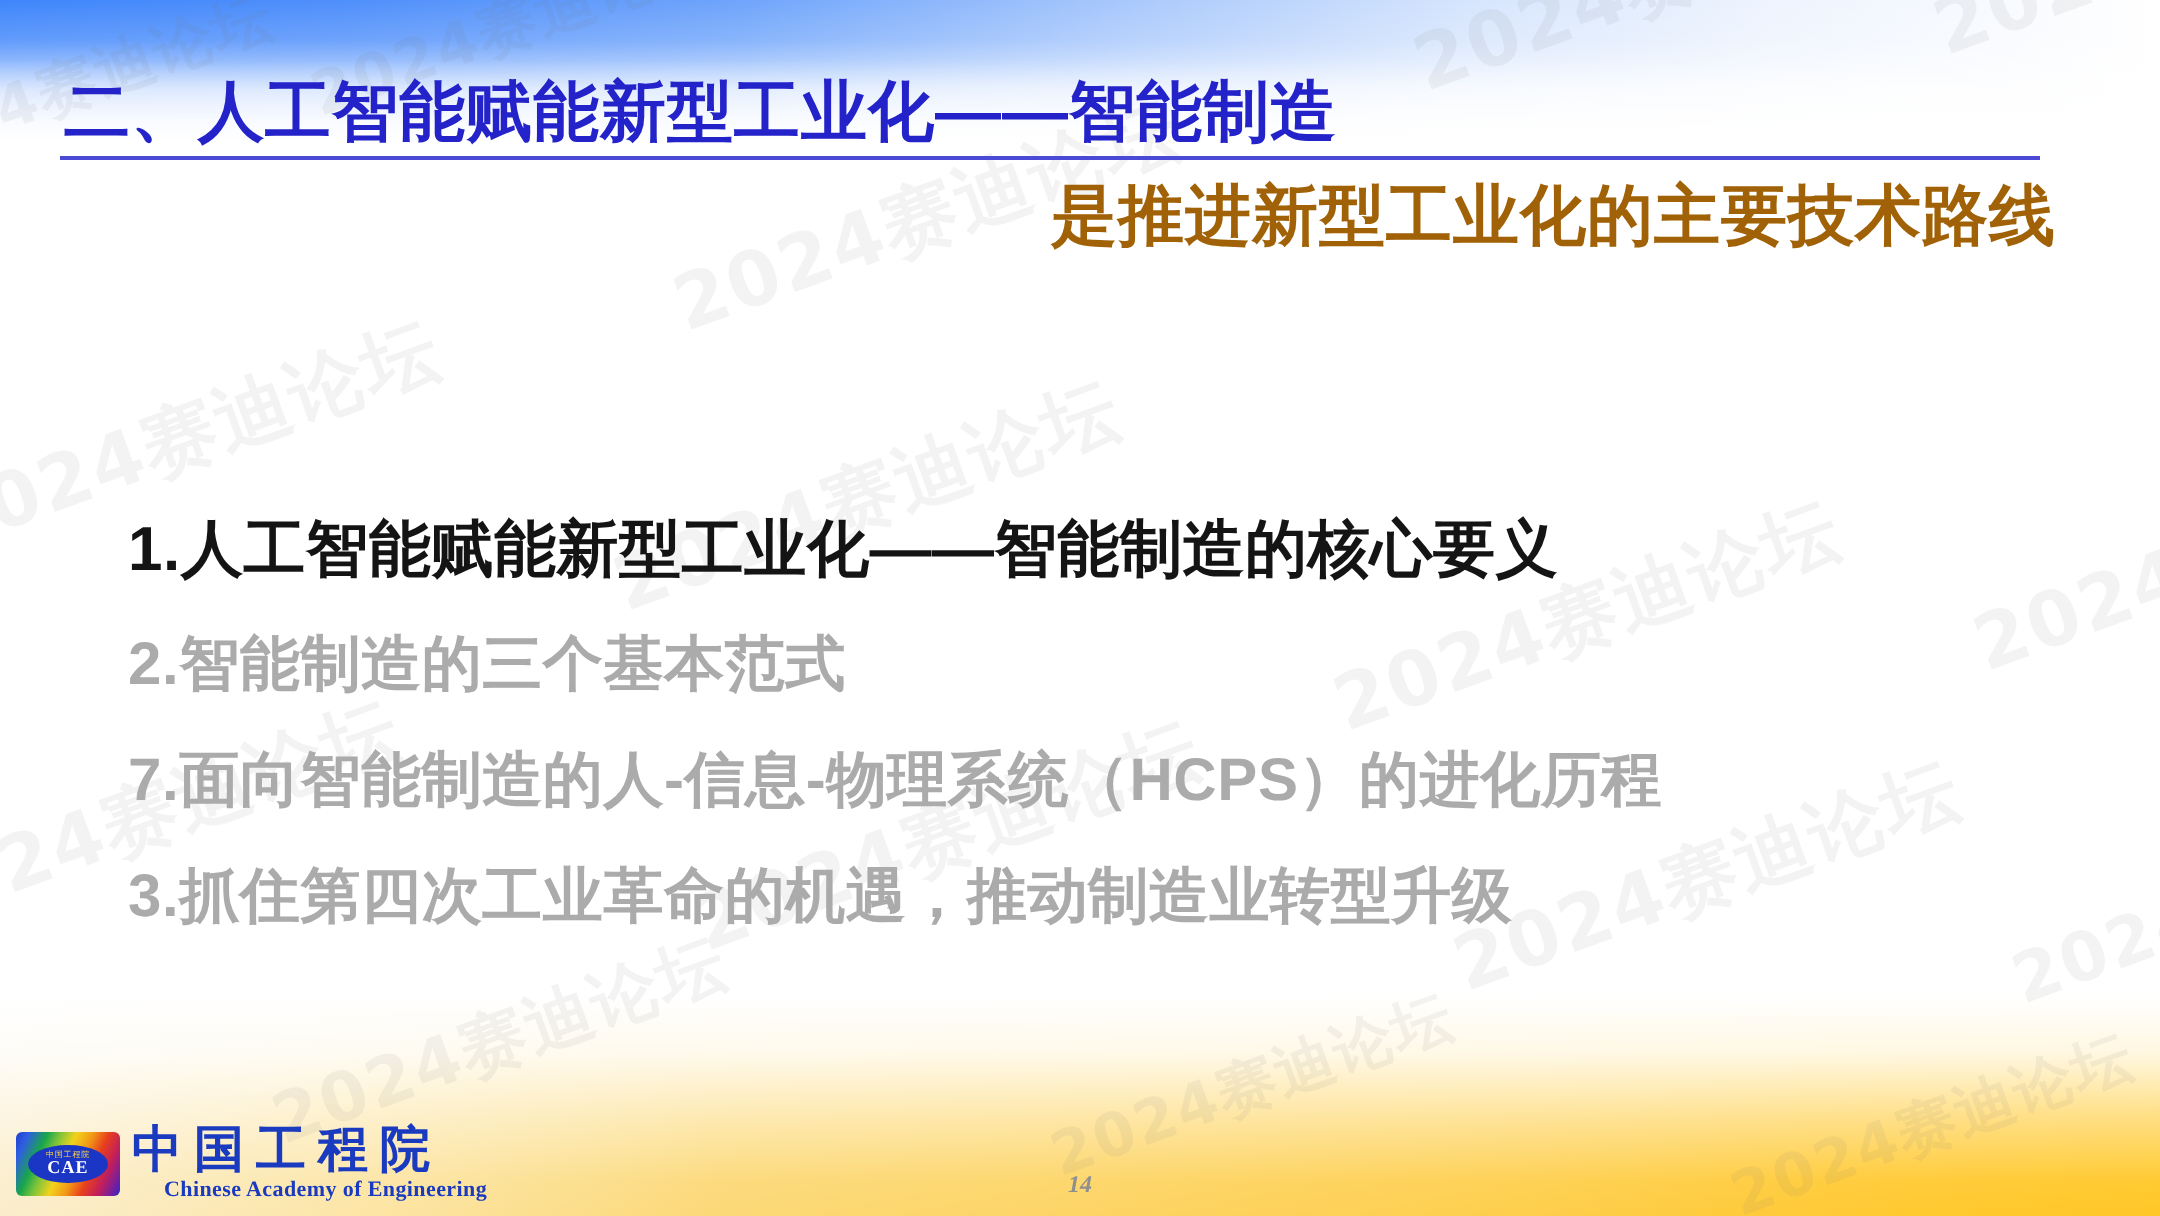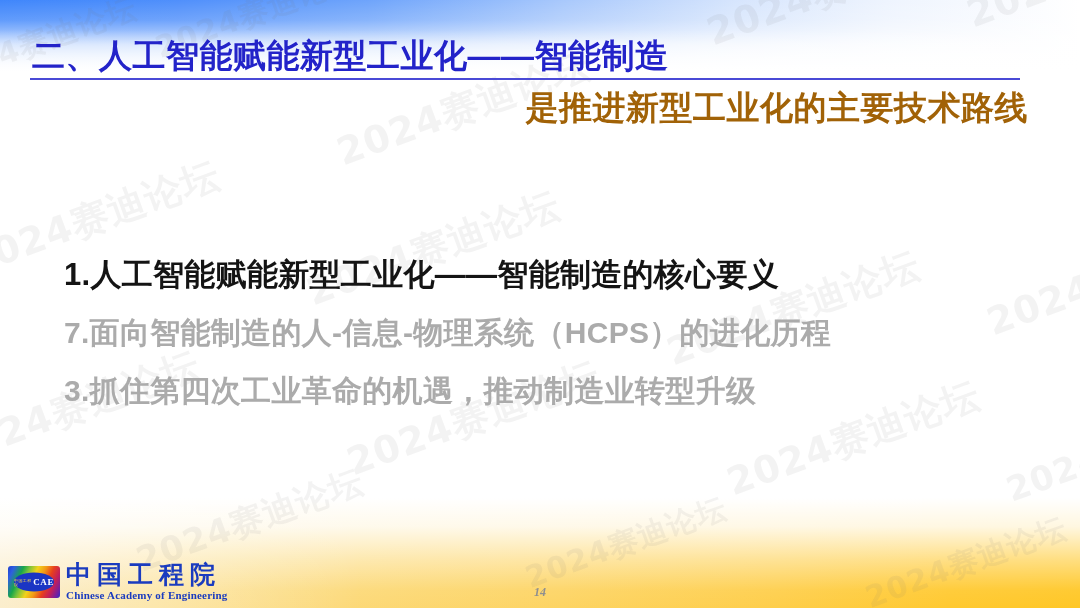--- a/index.html
+++ b/index.html
@@ -121,40 +121,40 @@
                       #f2d21b 46%,#f29a16 58%,#e8401d 70%,#c31f5a 82%,#6a1fa8 94%,#2430c0 100%);
     overflow:hidden;
     flex:0 0 auto;
     margin-right:6px;
     margin-bottom:4px;
   }
   .emblem-oval{
     position:absolute;left:50%;top:50%;transform:translate(-50%,-50%);
     width:40px;height:19px;border-radius:50%;
     background:#1b35c4;
-    display:flex;flex-direction:row;align-items:center;justify-content:center;
+    display:flex;flex-direction:column;align-items:center;justify-content:center;
   }
   .emblem-cn{
     font-size:4px;color:#ffd84d;letter-spacing:0.4px;line-height:1;
     font-family:"DejaVu Sans",sans-serif;
   }
   .emblem-en{
     font-size:9px;font-weight:bold;color:#ffffff;line-height:1;letter-spacing:0.6px;
     font-family:"Liberation Serif",serif;
   }
   .logo-text{display:flex;flex-direction:column;justify-content:flex-end;}
   .logo-cn{
     font-size:25px;font-weight:bold;color:#1a3bbf;
     font-family:"DejaVu Serif",serif;
     letter-spacing:6px;line-height:1.05;
   }
   .logo-en{
     font-size:11px;font-weight:bold;color:#1a3bbf;
     font-family:"Liberation Serif",serif;
-    letter-spacing:0.2px;line-height:1.2;margin-top:1px;
+    letter-spacing:0.2px;line-height:1.2;margin-top:1px;margin-left:16px;
   }
   .page-num{
     position:absolute;left:0;right:0;bottom:8px;
     text-align:center;
     font-size:12px;font-style:italic;font-weight:bold;
     color:#8f8f8f;
     font-family:"Liberation Serif",serif;
   }
 </style>
 </head>
@@ -187,20 +187,21 @@
     </div>
 
   <div class="title-block">
     <div class="title-line1">二、人工智能赋能新型工业化——智能制造</div>
     <div class="title-rule"></div>
     <div class="title-line2">是推进新型工业化的主要技术路线</div>
   </div>
 
   <div class="list">
     <div class="item item-active">1.人工智能赋能新型工业化——智能制造的核心要义</div>
+    <div class="item item-dim">2.智能制造的三个基本范式</div>
     <div class="item item-dim">7.面向智能制造的人-信息-物理系统（HCPS）的进化历程</div>
     <div class="item item-dim">3.抓住第四次工业革命的机遇，推动制造业转型升级</div>
   </div>
 
   <div class="footer-logo">
     <div class="emblem">
       <div class="emblem-oval">
         <span class="emblem-cn">中国工程院</span>
         <span class="emblem-en">CAE</span>
       </div>

